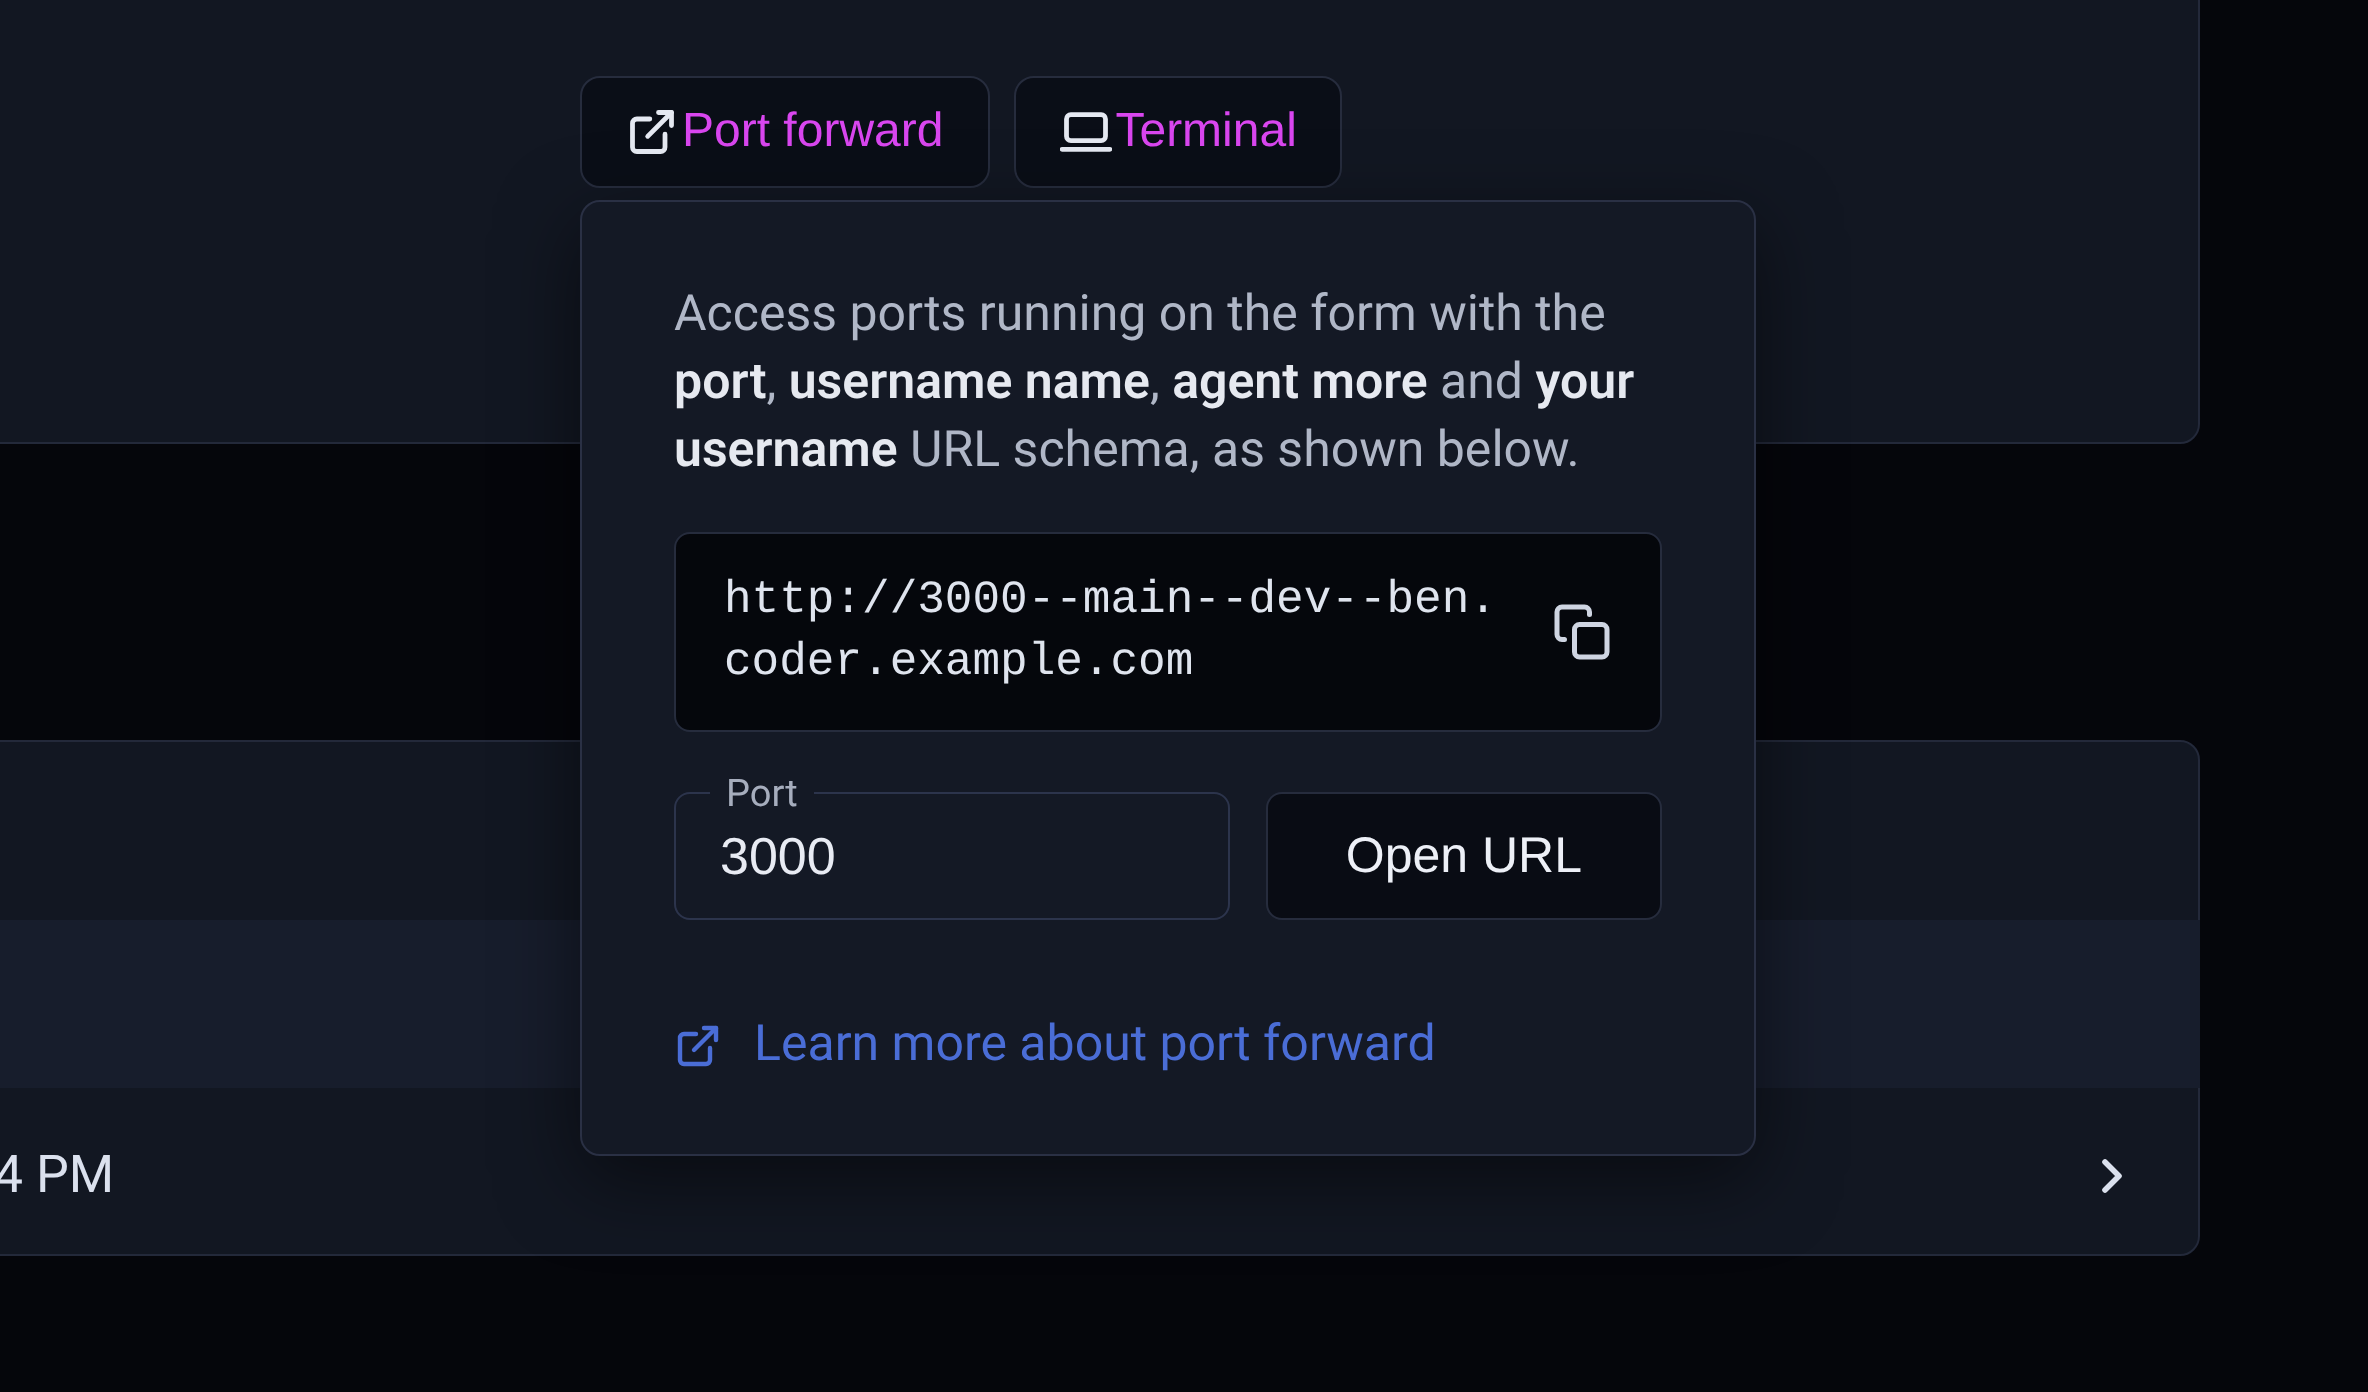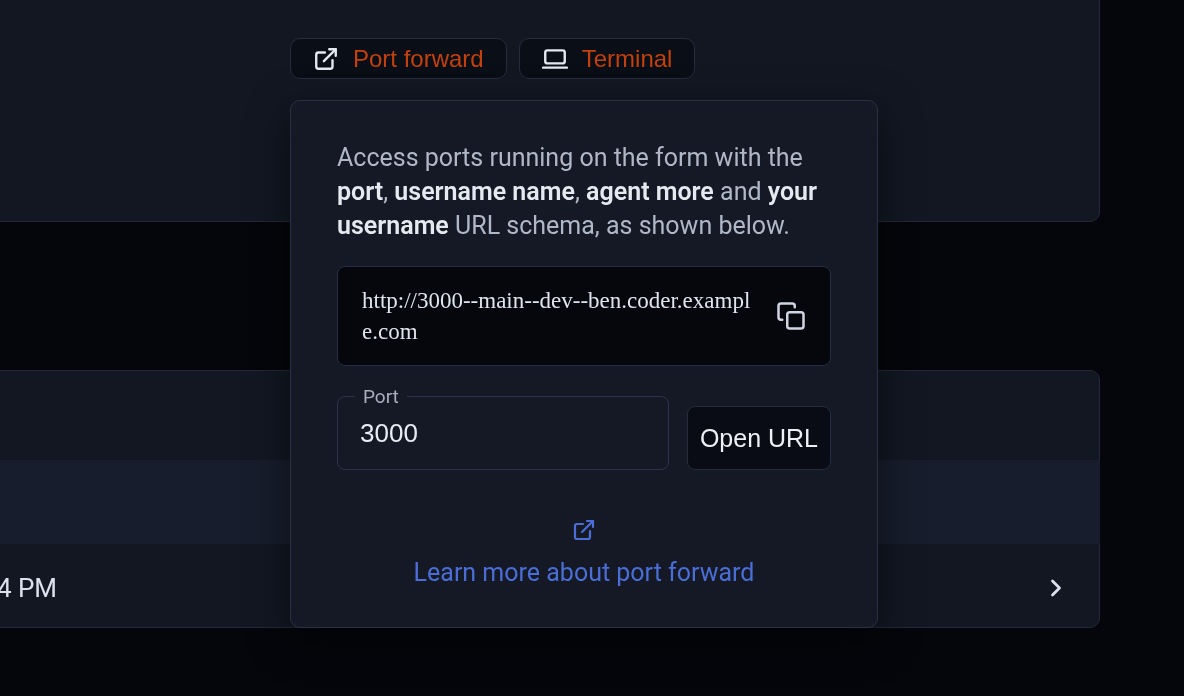--- a/index.html
+++ b/index.html
@@ -48,27 +48,27 @@
   .toolbar {
     position: absolute;
     left: 290px;
     top: 38px;
     display: flex;
     gap: 12px;
   }
   .tool-btn {
     display: flex;
     align-items: center;
-    gap: 14px;
+    gap: 2px;
     padding: 0 22px;
-    height: 41px;
+    height: 56px;
     background: #0a0e17;
     border: 1px solid #262c3d;
     border-radius: 10px;
-    color: #c2410c;
+    color: #d946ef;
     font-size: 24px;
     cursor: pointer;
   }
   .tool-btn .icon {
     display: flex;
     align-items: center;
     justify-content: center;
     width: 26px;
     height: 26px;
     color: #e5e9f2;
@@ -103,21 +103,21 @@
     align-items: center;
     justify-content: space-between;
     gap: 16px;
     background: #05070c;
     border: 1px solid #262c3d;
     border-radius: 8px;
     padding: 18px 24px;
     margin-bottom: 24px;
   }
   .url-box code {
-    font-family: Liberation Serif, serif;
+    font-family: Liberation Mono, monospace;
     font-size: 23px;
     line-height: 1.35;
     color: #dfe4ee;
     word-break: break-all;
     white-space: normal;
   }
   .copy-btn {
     flex: 0 0 auto;
     width: 30px; height: 30px;
     color: #cfd5e2;
@@ -139,49 +139,48 @@
     position: absolute;
     top: -11px;
     left: 18px;
     font-size: 19px;
     color: #a6adbd;
     background: #141925;
     padding: 0 8px;
   }
   .port-field input {
     width: 100%;
-    height: 74px;
+    height: 64px;
     background: transparent;
     border: 1px solid #2c344c;
     border-radius: 8px;
     padding: 0 22px;
     font-size: 26px;
     color: #e8ebf3;
     outline: none;
   }
   .open-btn {
     height: 64px;
-    padding: 0 12px;
+    padding: 0 39px;
     background: #090c14;
     border: 1px solid #262c3d;
     border-radius: 8px;
     color: #edf0f7;
     font-size: 25px;
     cursor: pointer;
   }
 
   .learn-link {
     display: flex;
     align-items: center;
     gap: 16px;
     margin-top: 48px;
     font-size: 25px;
     color: #4a6dd6;
     cursor: pointer;
-    flex-direction: column;
   }
   .learn-link .icon {
     width: 24px; height: 24px;
     color: #4a6dd6;
   }
 
   svg { display: block; }
 </style>
 </head>
 <body>

